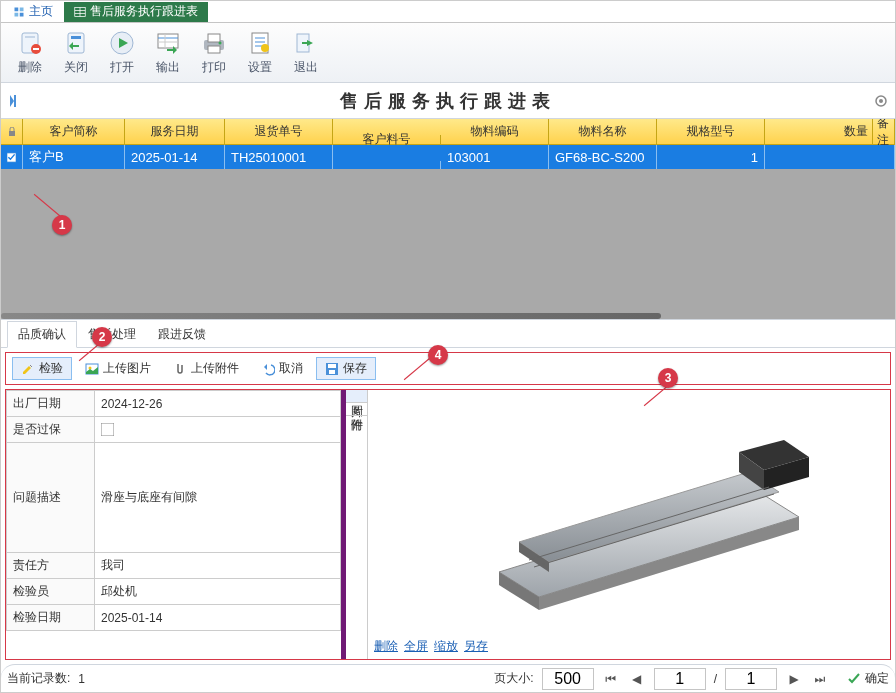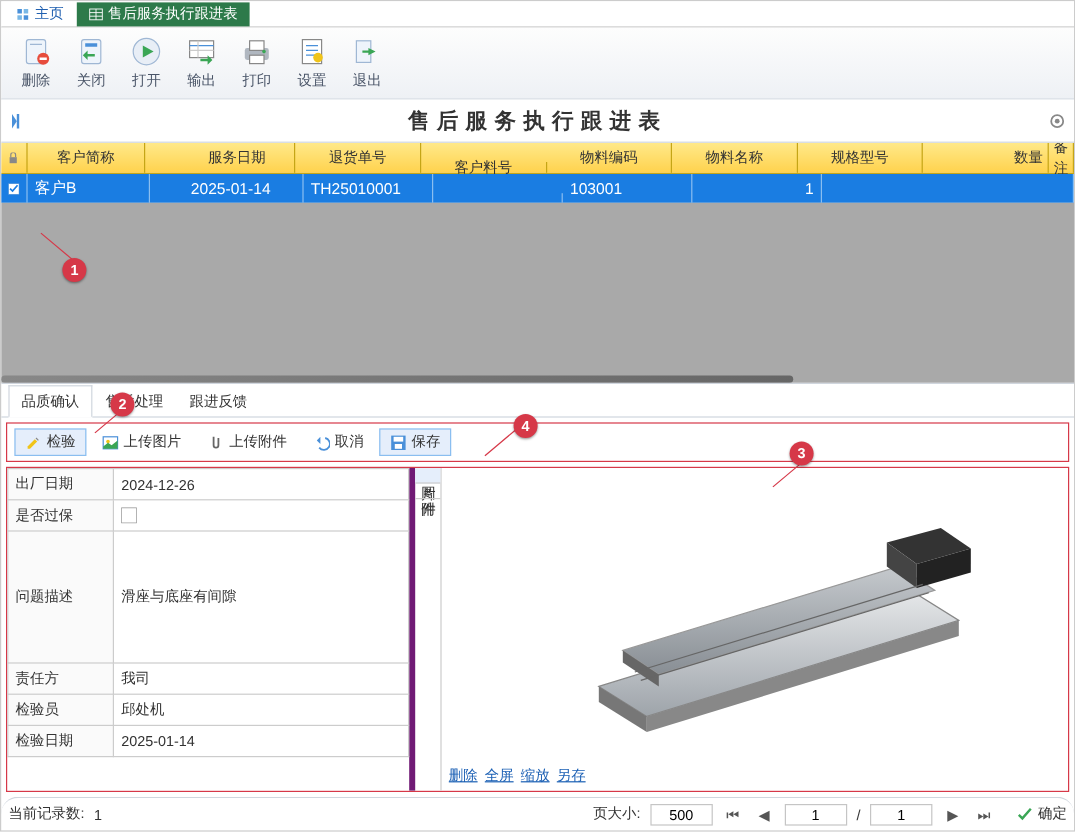--- a/index.html
+++ b/index.html
@@ -26,21 +26,21 @@
 
 
 .grid { display: flex; flex-direction: column; }
 .grid-header { display: flex; background: linear-gradient(#ffe98a,#ffd24d); border-bottom: 1px solid #c5a516; height: 26px; }
 .grid-header .cell { border-right: 1px solid #c5a516; display: flex; align-items: center; justify-content: center; font-size: 12px; color: #333; padding: 0 4px; }
 .grid-row { display: flex; background: #1a7de2; color: #fff; height: 24px; }
 .grid-row .cell { border-right: 1px solid #8abef0; display: flex; align-items: center; padding: 0 6px; font-size: 13px; }
 .grid-body { background: #a9a9a9; height: 150px; position: relative; }
 .cbcell { width: 22px; justify-content: center !important; }
 .c-customer { width: 102px; }
-.c-date { width: 100px; margin-left: 28px; }
+.c-date { width: 100px; }
 .c-return { width: 108px; }
 .c-cpart { width: 108px; margin-top: 16px; }
 .c-mat { width: 108px; }
 .c-name { width: 108px; }
 .c-spec { width: 108px; }
 .c-qty { width: 108px; justify-content: flex-end !important; }
 .c-remark { flex: 1; }
 
 .annot { position: absolute; width: 20px; height: 20px; border-radius: 50%; background: #d63848; color: #fff; display: flex; align-items: center; justify-content: center; font-size: 12px; font-weight: bold; box-shadow: 0 1px 2px rgba(0,0,0,.4); pointer-events: none; z-index: 20; }
 .annot-line { position: absolute; height: 1px; background: #d63848; z-index: 19; pointer-events: none; }
@@ -67,21 +67,21 @@
 .stbtn { writing-mode: vertical-rl; padding: 6px 2px; cursor: pointer; border-bottom: 1px solid #ccc; font-size: 12px; text-align: center; }
 .stbtn.active { background: #e5eefb; }
 .img-area { flex: 1; display: flex; flex-direction: column; position: relative; }
 .img-canvas { flex: 1; display: flex; align-items: center; justify-content: center; }
 .img-links { padding: 4px 6px; display: flex; gap: 6px; }
 .img-links a { color: #1a5fb4; text-decoration: underline; cursor: pointer; font-size: 12px; }
 
 .status { display: flex; align-items: center; height: 28px; border-top: 1px solid #d0d6de; padding: 0 6px; font-size: 12px; gap: 8px; border-radius: 14px; }
 .status .spacer { flex: 1; }
 .status .pgbtn { width: 18px; height: 18px; display: flex; align-items: center; justify-content: center; cursor: pointer; color: #555; }
-.status input { width: 52px; border: 1px solid #c5c5c5; padding: 1px 4px; text-align: center; font-size: 12px; }
+.status input { width: 52px; border: 1px solid #c5c5c5; padding: 1px 4px; text-align: center; font-size: 16px; }
 .status .confirm { display: flex; align-items: center; gap: 4px; cursor: pointer; color: #333; margin-left: 10px; }
 svg { display: block; }
 </style>
 </head>
 <body>
 
 <div class="app-tabs">
   <div class="app-tab home">
     <span class="tab-icon">
         <svg viewBox="0 0 16 16">
@@ -222,20 +222,21 @@
         <svg width="13" height="13" viewBox="0 0 13 13">
           <rect x="0" y="0" width="13" height="13" fill="#fff" stroke="#4a90d9"></rect>
           <path d="M2 6l3 3 6-7" fill="none" stroke="#1a7de2" stroke-width="2"></path>
         </svg>
       </div>
     <div class="cell c-customer">客户B</div>
     <div class="cell c-date">2025-01-14</div>
     <div class="cell c-return">TH25010001</div>
     <div class="cell c-cpart"></div>
     <div class="cell c-mat">103001</div>
+    <div class="cell c-spec">GF68-BC-S200</div>
     <div class="cell c-qty" style="justify-content:flex-end;">1</div>
     <div class="cell c-remark"></div>
   </div>
   <div class="grid-body">
     <div class="scroll-hint" style="top:auto;bottom:0;"></div>
   </div>
 </div>
 
 <div class="detail">
   <div class="detail-tabs">

